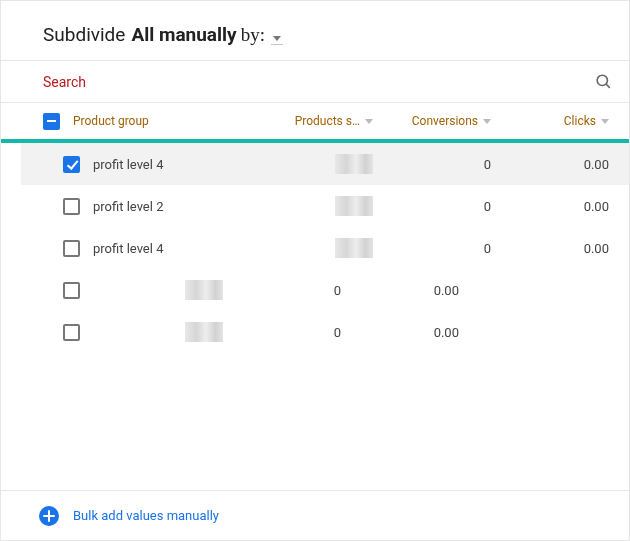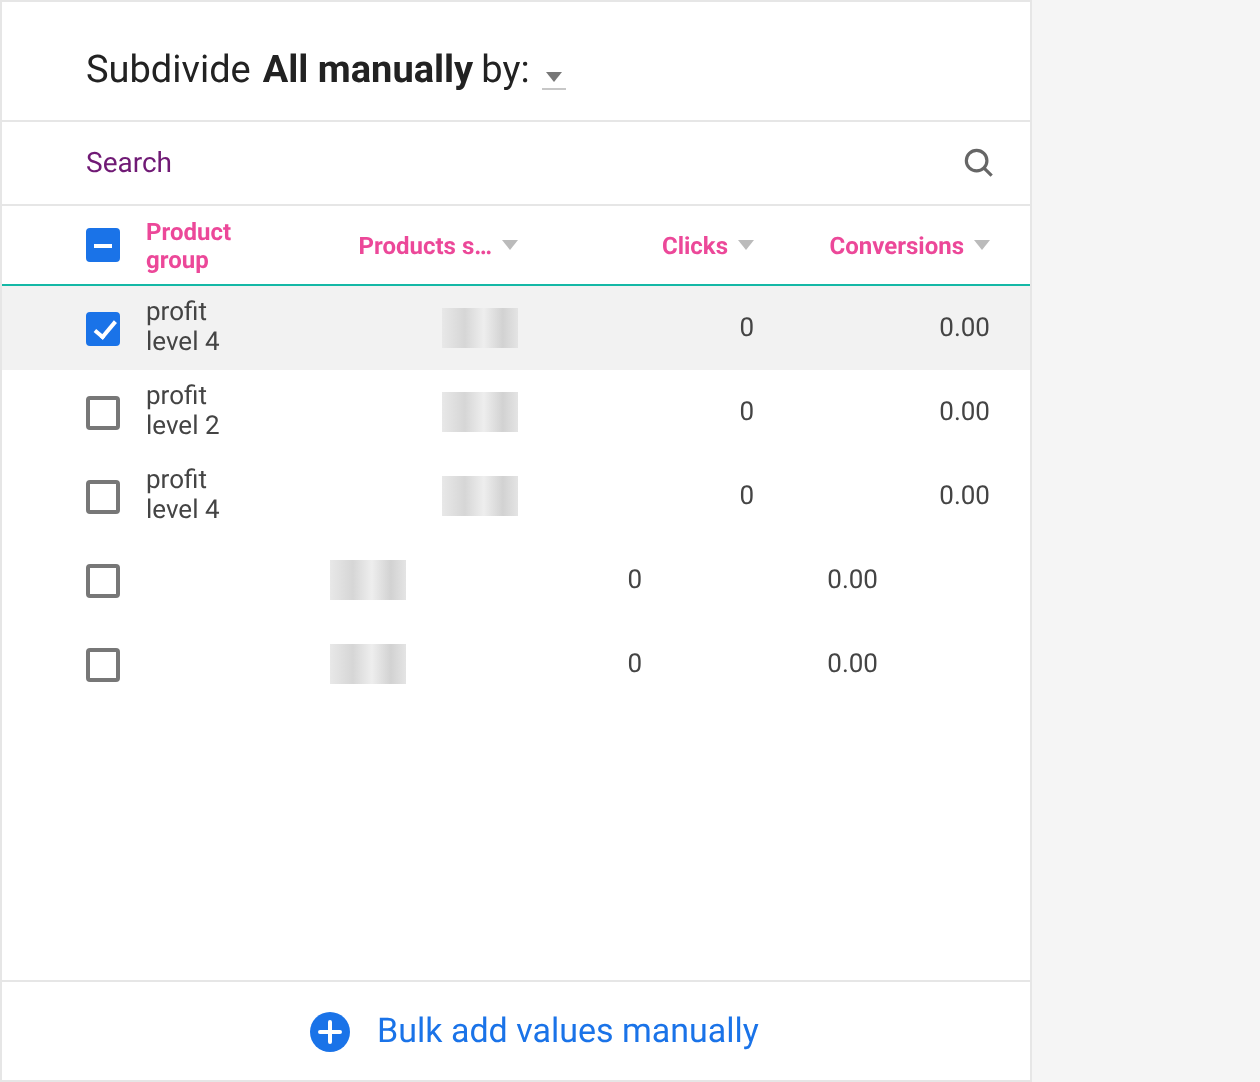--- a/index.html
+++ b/index.html
@@ -5,39 +5,39 @@
   * { box-sizing: border-box; }
   body {
     margin: 0;
     padding: 0;
     background: #f5f5f5;
     font-family: Roboto, Arial, sans-serif;
     font-size: 13px;
     color: #555;
   }
   .card {
-    width: 516px;
+    width: 630px;
     height: 541px;
     background: #fff;
     border: 1px solid #e6e6e6;
     display: flex;
     flex-direction: column;
     overflow: hidden;
   }
   .header {
     padding: 22px 24px 14px 42px;
     font-size: 19px;
     color: #222;
     font-weight: 400;
     display: flex;
     align-items: baseline;
     gap: 6px;
   }
   .header .bold { font-weight: 700; }
-  .by-label { margin-left: -2px; }
+  .by-label { margin-left: -2px; font-family: Liberation Serif, serif; }
   .dropdown-box {
     display: inline-flex;
     align-items: center;
     gap: 6px;
     border-bottom: 1px solid #c7c7c7;
     padding: 0 2px 3px 2px;
     cursor: pointer;
   }
   .caret {
     width: 0; height: 0;
@@ -47,45 +47,44 @@
   }
   .search-row {
     display: flex;
     align-items: center;
     height: 43px;
     padding: 0 16px 0 42px;
     border-top: 1px solid #e6e6e6;
     border-bottom: 1px solid #e6e6e6;
     color: #888;
   }
-  .search-text { flex: 1; font-size: 14px; color: #701a75; }
+  .search-text { flex: 1; font-size: 14px; color: #b91c1c; }
   .search-icon svg { display:block; }
 
   .thead {
     display: flex;
     align-items: center;
     height: 40px;
     padding: 0 20px 0 42px;
-    border-bottom: 1px solid #14b8a6;
-    color: #ec4899;
+    border-bottom: 4px solid #14b8a6;
+    color: #a16207;
     font-size: 12px;
-    font-weight: bold;
   }
   .cb-col { width: 30px; display:flex; align-items:center; }
   .pg-col { flex: 1; }
   .num-col { width: 118px; text-align: left; display:flex; align-items:center; justify-content:flex-end; gap:5px; }
   .num-col.prod { width: 130px; }
   .hdr-caret {
     width: 0; height: 0;
     border-left: 4px solid transparent;
     border-right: 4px solid transparent;
     border-top: 5px solid #bbb;
   }
 
-  .rows { flex:1; overflow:auto; }
+  .rows { flex:1; overflow:auto;padding-left:20px; }
   .row {
     display: flex;
     align-items: center;
     height: 42px;
     padding: 0 20px 0 42px;
     color: #444;
     font-size: 13px;
   }
   .row.selected { background: #f2f2f2; }
 
@@ -118,22 +117,21 @@
   }
 
   .footer {
     border-top: 1px solid #e6e6e6;
     height: 50px;
     display:flex;
     align-items:center;
     padding: 0 20px 0 38px;
     gap: 14px;
     color:#1a73e8;
-    font-size: 17px;
-    justify-content: center;
+    font-size: 13px;
   }
   .plus-circle {
     width:20px; height:20px; border-radius:50%;
     background:#1a73e8; display:flex; align-items:center; justify-content:center;
     cursor:pointer;
   }
   .plus-circle svg { display:block; }
   .footer-link { cursor:pointer; }
 </style>
 </head>
@@ -163,25 +161,25 @@
   <div class="thead">
     <div class="cb-col">
       <span class="checkbox partial"></span>
     </div>
     <div class="pg-col">Product group</div>
     <div class="num-col prod">
       <span>Products s…</span>
       <span class="hdr-caret"></span>
     </div>
     <div class="num-col">
+      <span>Conversions</span>
+      <span class="hdr-caret"></span>
+    </div>
+    <div class="num-col">
       <span>Clicks</span>
-      <span class="hdr-caret"></span>
-    </div>
-    <div class="num-col">
-      <span>Conversions</span>
       <span class="hdr-caret"></span>
     </div>
   </div>
 
   <div class="rows" id="rows">
       <div class="row selected">
         <div class="cb-col">
           <span class="checkbox checked"></span>
         </div>
         <div class="pg-col">profit level 4</div>

